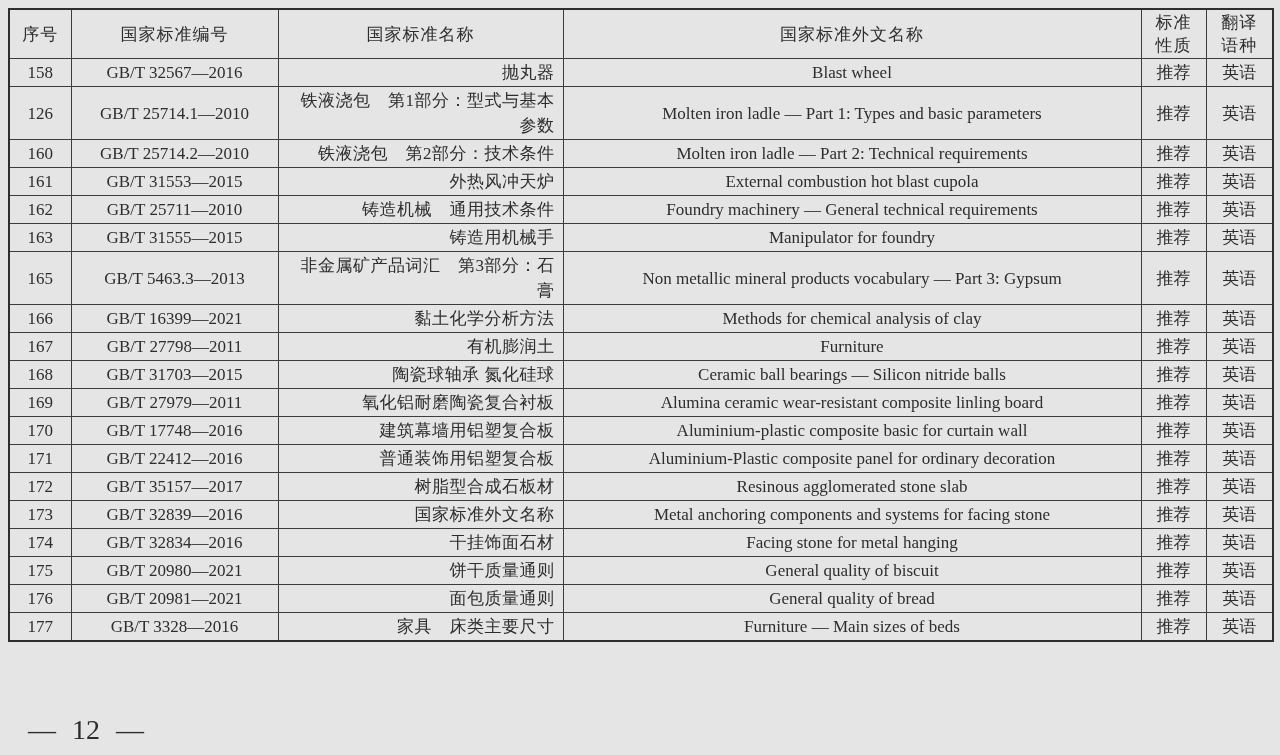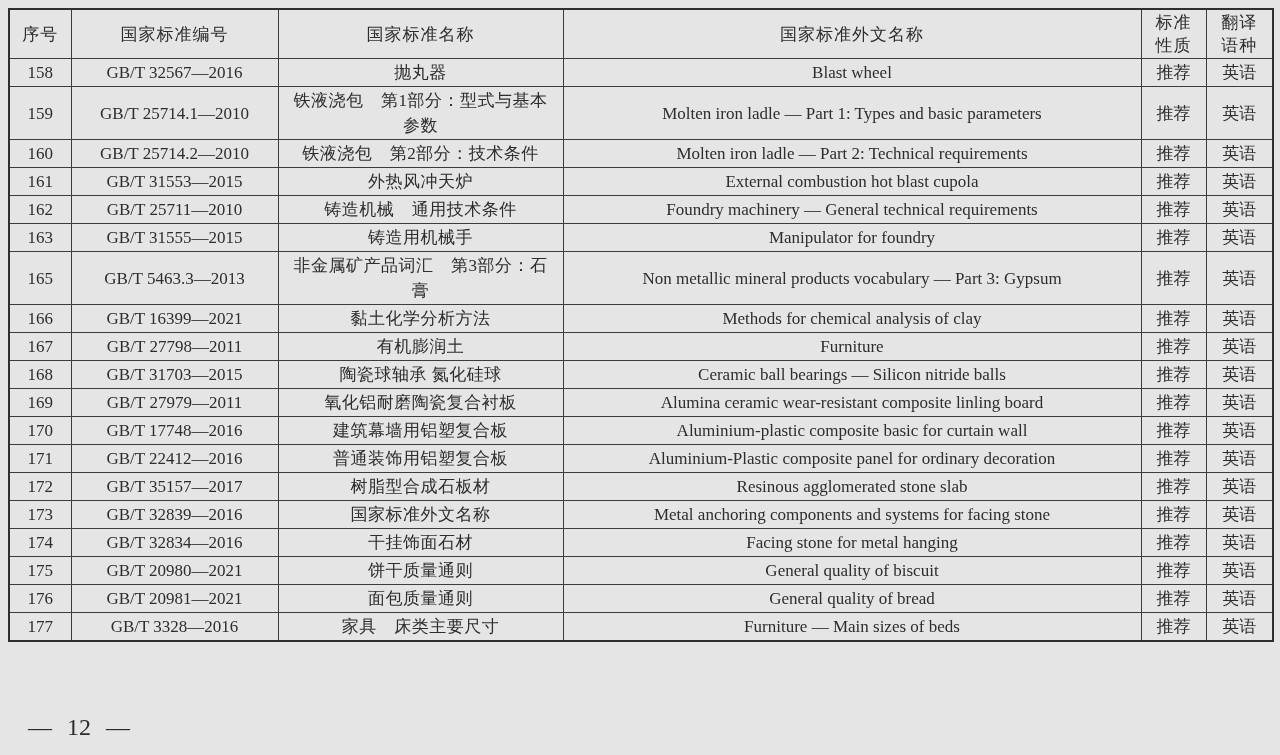--- a/index.html
+++ b/index.html
@@ -29,29 +29,29 @@
     font-weight: normal;
     text-align: center;
     vertical-align: middle;
     padding: 1px 4px;
     line-height: 25px;
     overflow: hidden;
   }
   .std thead th { height: 48px; letter-spacing: 1px; }
   .std tbody tr { height: 27px; }
   .std td.c-name {
-    text-align: center;
+    text-align: right;
     padding: 1px 8px;
     letter-spacing: 0.5px;
   }
   .hdr2 span { display: block; line-height: 23px; letter-spacing: 1px; }
   .footer {
     position: absolute;
     left: 28px; top: 714px;
-    font-size: 24px;
+    font-size: 28px;
     word-spacing: 9px;
     color: #2d2d2d;
   }
 </style>
 </head>
 <body>
 
 <div class="page">
 
   <table class="std">
@@ -82,21 +82,21 @@
     <tbody>
       <tr>
         <td>158</td>
         <td>GB/T 32567—2016</td>
         <td class="c-name">抛丸器</td>
         <td>Blast wheel</td>
         <td>推荐</td>
         <td>英语</td>
       </tr>
       <tr>
-        <td>159</td>
+        <td>126</td>
         <td>GB/T 25714.1—2010</td>
         <td class="c-name">铁液浇包　第1部分：型式与基本参数</td>
         <td>Molten iron ladle — Part 1: Types and basic parameters</td>
         <td>推荐</td>
         <td>英语</td>
       </tr>
       <tr>
         <td>160</td>
         <td>GB/T 25714.2—2010</td>
         <td class="c-name">铁液浇包　第2部分：技术条件</td>

